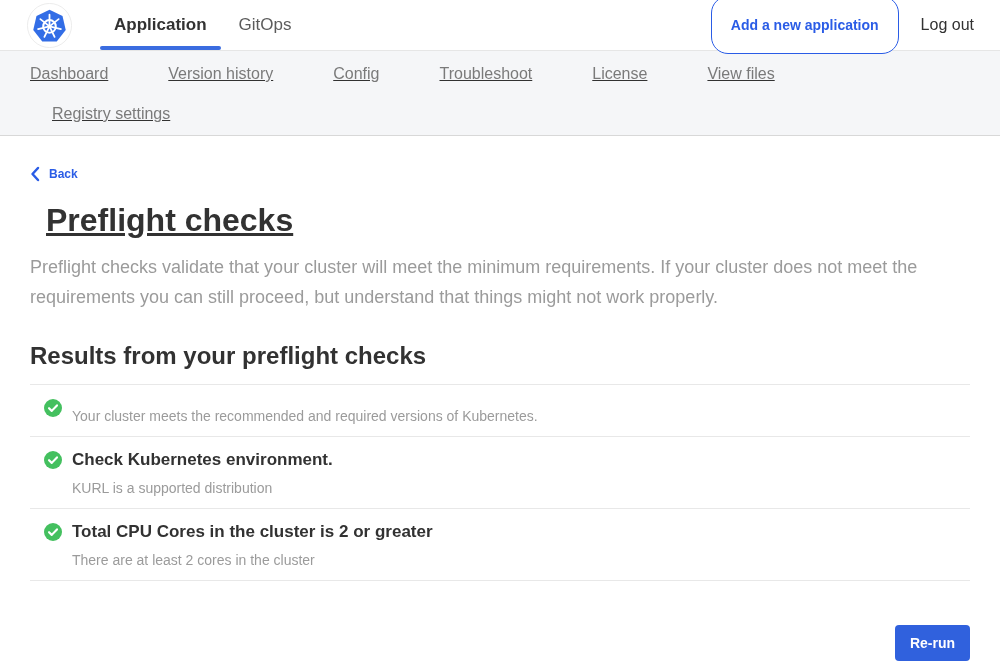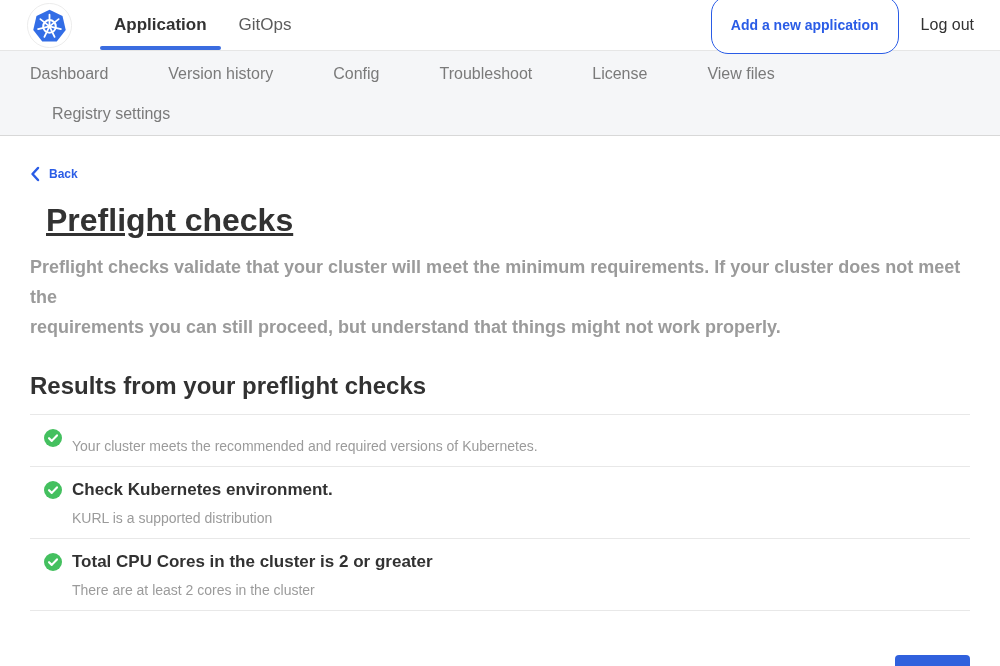--- a/index.html
+++ b/index.html
@@ -38,36 +38,37 @@
     cursor: pointer; white-space: nowrap;
   }
   .logout { margin-left: 22px; font-size: 16px; font-weight: 500; color: #323232; cursor: pointer; white-space: nowrap; }
 
   
   .subnav {
     background: #f5f6f8;
     border-top: 1px solid #e6e6e6;
     border-bottom: 1px solid #d8d8d8;
     padding: 13px 30px 11px;
+    text-decoration: underline;
   }
   .subnav-row { display: flex; gap: 60px; }
   .subnav-row.second { margin-top: 20px; margin-left: 22px; }
   .subnav-item { font-size: 16px; line-height: 20px; color: #7a7a7a; cursor: pointer; white-space: nowrap; }
 
   
   .content { padding: 0 30px; }
   .back {
     display: inline-flex; align-items: center; gap: 9px;
     margin-top: 30px; color: #2a5ce6;
     font-size: 12px; font-weight: 700; cursor: pointer;
   }
   .back svg { display: block; }
   .page-title { font-size: 32px; font-weight: 700; line-height: 40px; margin: 14px 16px 0; color: #323232; text-decoration: underline; }
   .desc { margin-top: 12px; font-size: 18px; line-height: 30px; color: #9b9b9b; }
-  .desc span { display: block; font-weight: bold; }
+  .desc span { display: block; }
   .results-heading { font-size: 24px; font-weight: 700; line-height: 28px; margin: 30px 0 14px; color: #323232; }
 
   .checks { list-style: none; margin: 0; padding: 0; border-bottom: 1px solid #e8e8e8; }
   .check { border-top: 1px solid #e8e8e8; padding: 13px 0 12px 42px; position: relative; }
   .check-icon { position: absolute; left: 14px; top: 14px; width: 18px; height: 18px; }
   .check-icon svg { display: block; width: 18px; height: 18px; }
   .check-title { font-size: 17px; font-weight: 700; line-height: 20px; color: #323232; }
   .check-msg { margin-top: 10px; font-size: 14px; line-height: 16px; color: #9b9b9b; }
 
   .actions { display: flex; justify-content: flex-end; margin-top: 25px; }

